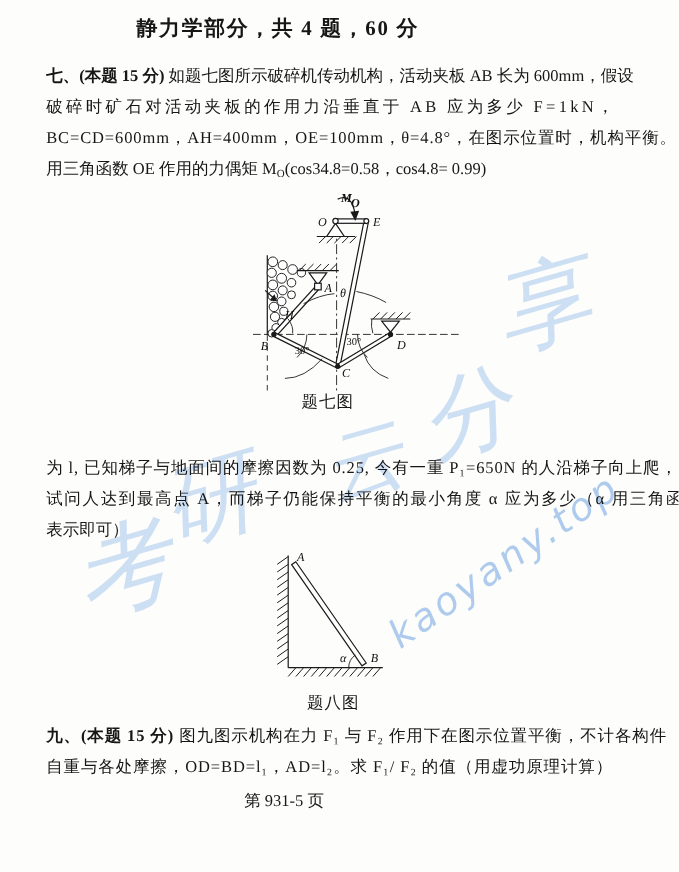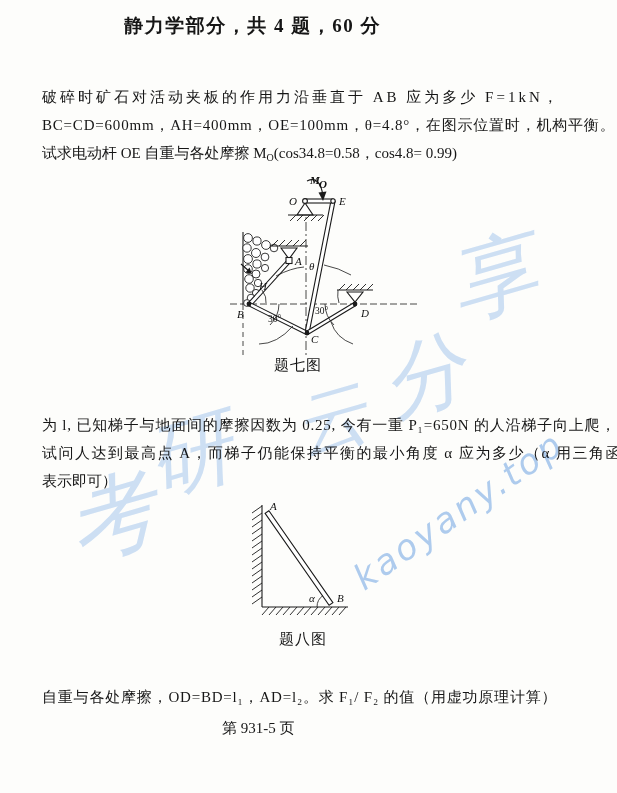--- a/index.html
+++ b/index.html
@@ -48,28 +48,31 @@
   .wc4 { left:383px; top:322px; font-size:82px; }
   .wc5 { left:450px; top:220px; font-size:86px; }
 </style>
 </head>
 <body>
 
 <div class="page">
 
   <div class="title">静力学部分，共 4 题，60 分</div>
 
+  <div class="line" style="top:60px;">
+    <b>七、(本题 15 分)</b><span> 如题七图所示破碎机传动机构，活动夹板 AB 长为 600mm，假设</span>
+  </div>
   <div class="line ls3" style="top:88px;">
     <span>破碎时矿石对活动夹板的作用力沿垂直于 AB 应为多少 F=1kN，</span>
   </div>
   <div class="line ls1" style="top:116px;">
     <span>BC=CD=600mm，AH=400mm，OE=100mm，θ=4.8°，在图示位置时，机构平衡。</span>
   </div>
   <div class="line" style="top:144px;">
-    <span>试求电动杆 OE 自重与各处摩擦 M</span><sub class="m">O</sub><span>(cos34.8=0.58，cos4.8= 0.99)</span>
+    <span>用三角函数 OE 作用的力偶矩 M</span><sub class="m">O</sub><span>(cos34.8=0.58，cos4.8= 0.99)</span>
   </div>
 
   <svg width="310" height="200" viewBox="0 0 310 200" style="left:155px; top:168px;">
 
     <line x1="151" y1="37" x2="151" y2="190" class="thin" stroke-dasharray="9 3 2 3"></line>
 
     <line x1="75" y1="136" x2="265" y2="136" class="thin" stroke-dasharray="7 3"></line>
 
     <line x1="88" y1="64" x2="88" y2="137" class="ln"></line>
     <line x1="88" y1="137" x2="88" y2="189" class="thin" stroke-dasharray="5 4"></line>
@@ -219,20 +222,23 @@
         <line x1="121" y1="109" x2="114" y2="117" class="hatch"></line>
     </g>
     <polygon points="43.9,12.7 40.1,15.3 104.1,107.3 107.9,104.7" class="plate"></polygon>
     <path d="M 92,109 A 14 14 0 0 1 98,97.5" class="thin"></path>
     <text x="45" y="12" class="lbl">A</text>
     <text x="112" y="104" class="lbl">B</text>
     <text x="84" y="104" class="lbl" font-size="9">α</text>
   </svg>
   <div class="caption" style="top:630px; left:253px;">题八图</div>
 
+  <div class="line ls1" style="top:660px;">
+    <b>九、(本题 15 分)</b><span> 图九图示机构在力 F₁ 与 F₂ 作用下在图示位置平衡，不计各构件</span>
+  </div>
   <div class="line ls1" style="top:688px;">
     <span>自重与各处摩擦，OD=BD=l₁，AD=l₂。求 F₁/ F₂ 的值（用虚功原理计算）</span>
   </div>
 
   <div class="footer">第 931-5 页</div>
 
   <span class="wm-char wc1">考</span>
   <span class="wm-char wc2">研</span>
   <span class="wm-char wc3">云</span>
   <span class="wm-char wc4">分</span>

